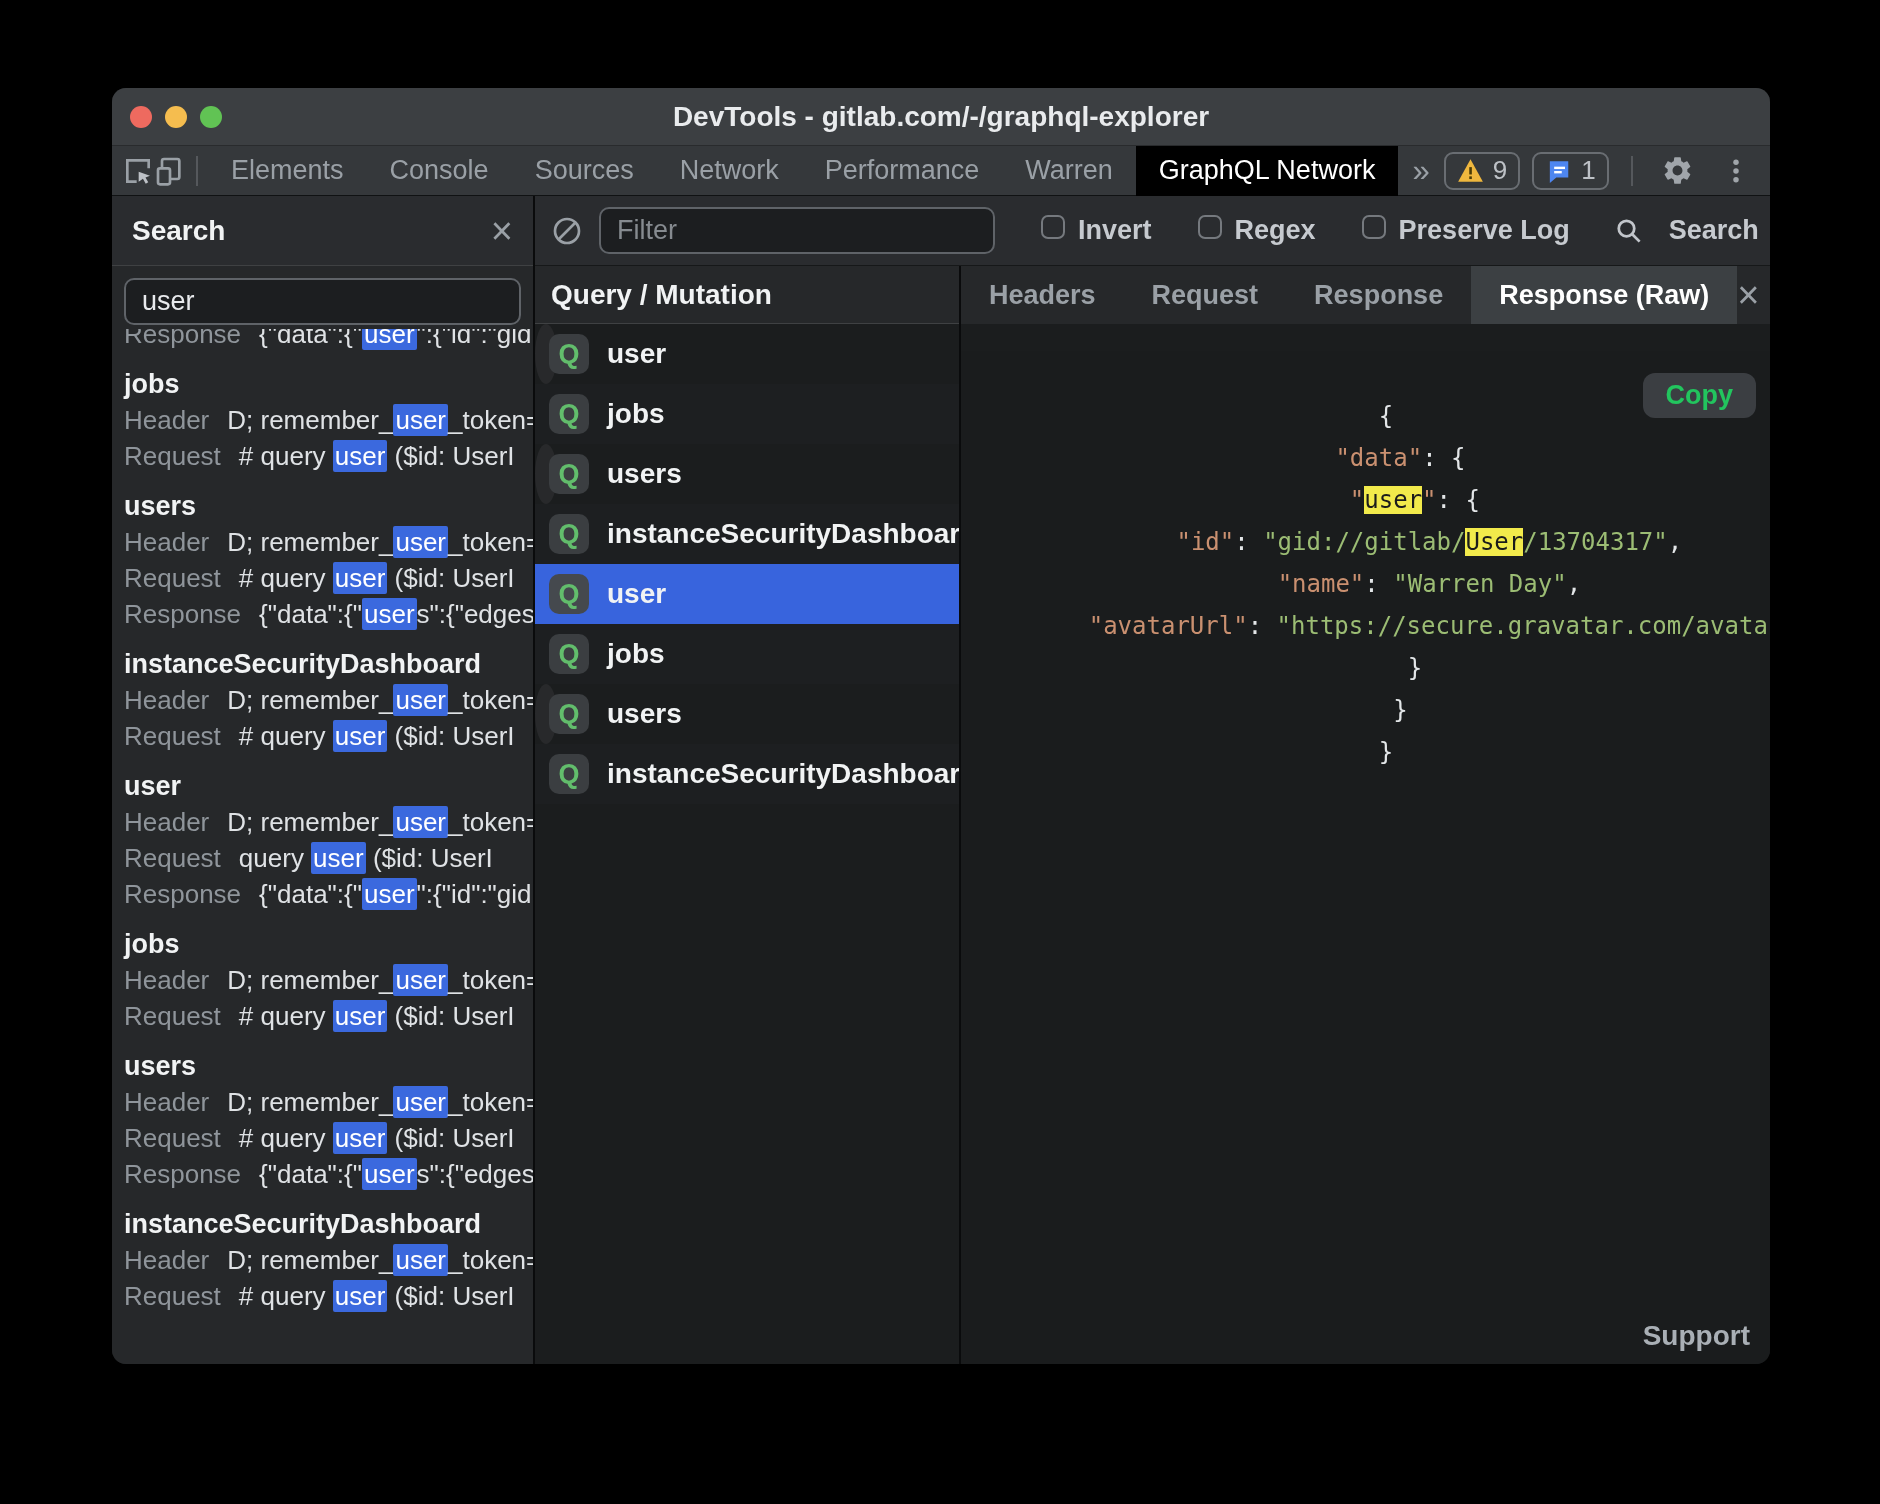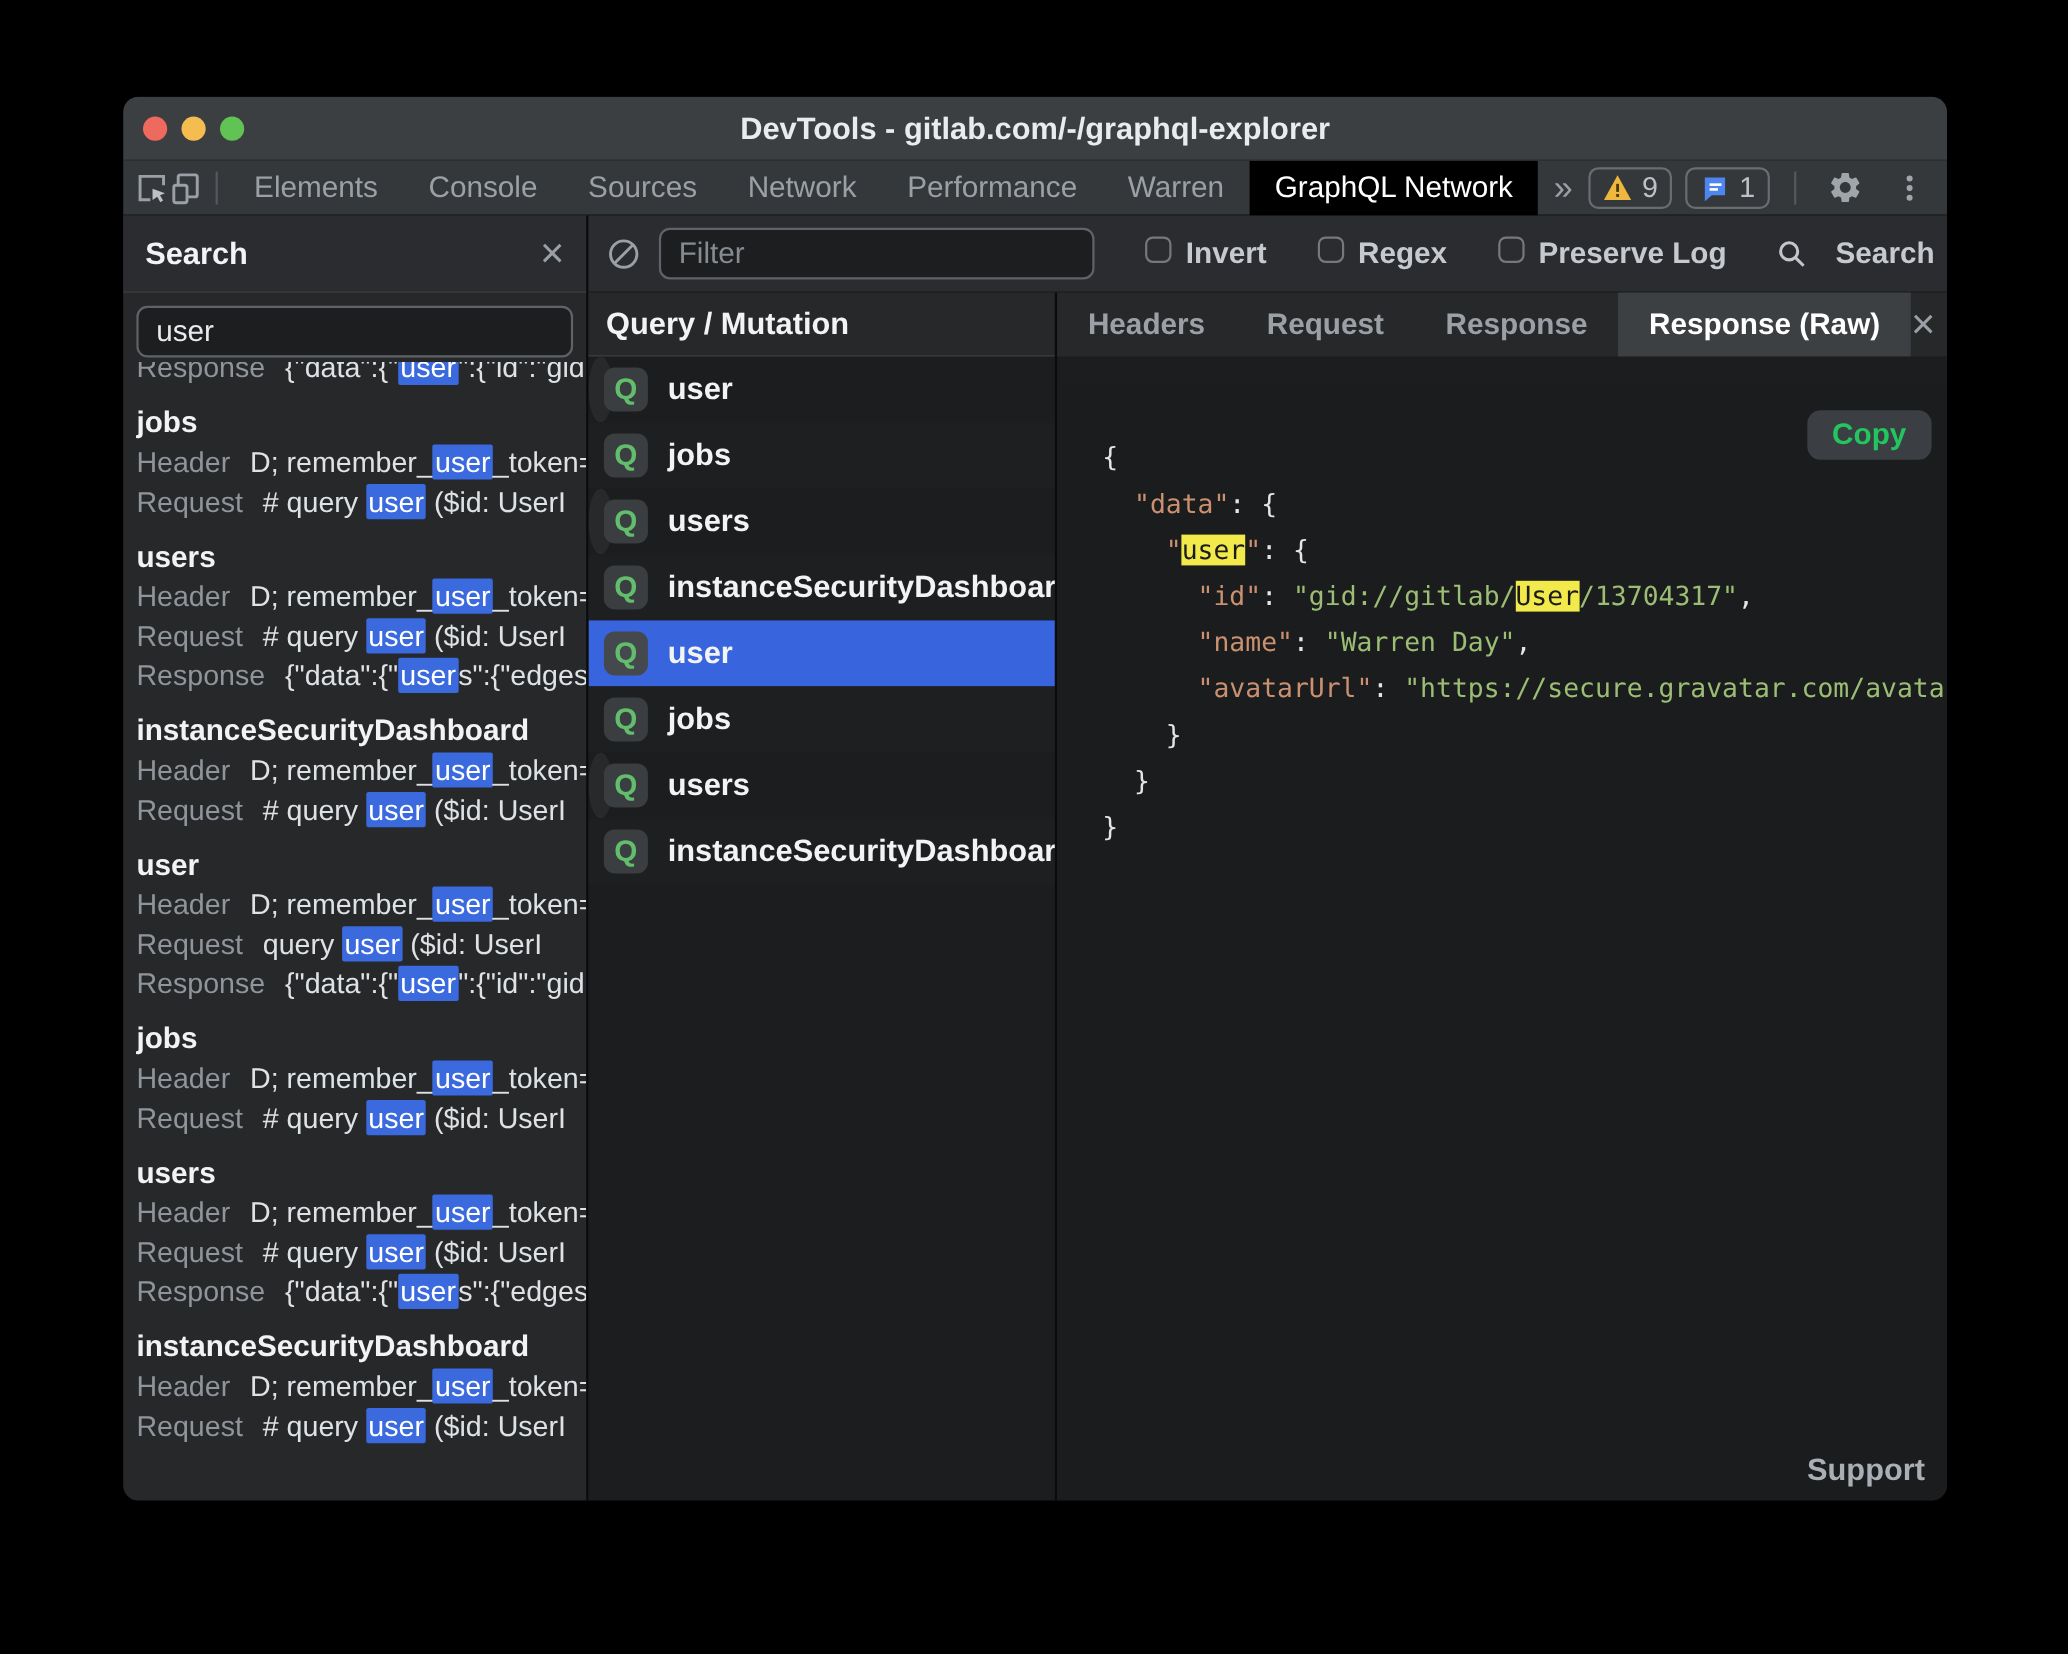--- a/index.html
+++ b/index.html
@@ -60,21 +60,21 @@
   .right-wrap { flex:1; display:flex; flex-direction:column; min-width:0; }
   .filter-row { height:70px; flex:0 0 70px; background:#2a2c2f; border-bottom:1px solid #161819;
                 display:flex; align-items:center; padding-left:16px; }
   .filter-input { width:396px; margin-left:16px; }
   .cb-group { display:flex; align-items:center; margin-left:46px; gap:46px; }
   .cb-item { display:flex; align-items:flex-start; }
   .checkbox { width:24px; height:24px; border:2px solid #75797e; border-radius:7px; background:transparent; }
   .cb-label { margin-left:13px; font-size:27px; font-weight:600; color:#c6cacf; white-space:nowrap; }
   .search-tool { display:flex; align-items:center; margin-left:44px; gap:12px; }
 
-  .lower { flex:1; display:flex; min-height:0; }
+  .lower { flex:1; display:flex; min-height:0;text-align:center; }
 
   
   .mid-col { width:424px; flex:0 0 424px; background:#1b1d1e; display:flex; flex-direction:column; min-height:0; }
   .qm-head { height:58px; flex:0 0 58px; background:#26282a; border-bottom:1px solid #3f4143;
              display:flex; align-items:center; padding-left:16px;
              font-size:28px; font-weight:bold; color:#f1f3f4; }
   .q-list { flex:1; overflow:hidden; }
   .q-row { height:60px; display:flex; align-items:center; padding-left:14px; }
   .q-row.light { background:#28292b; } .q-row.dark { background:#1d1f21; }
   .q-row.selected { background:#3864dd; }

